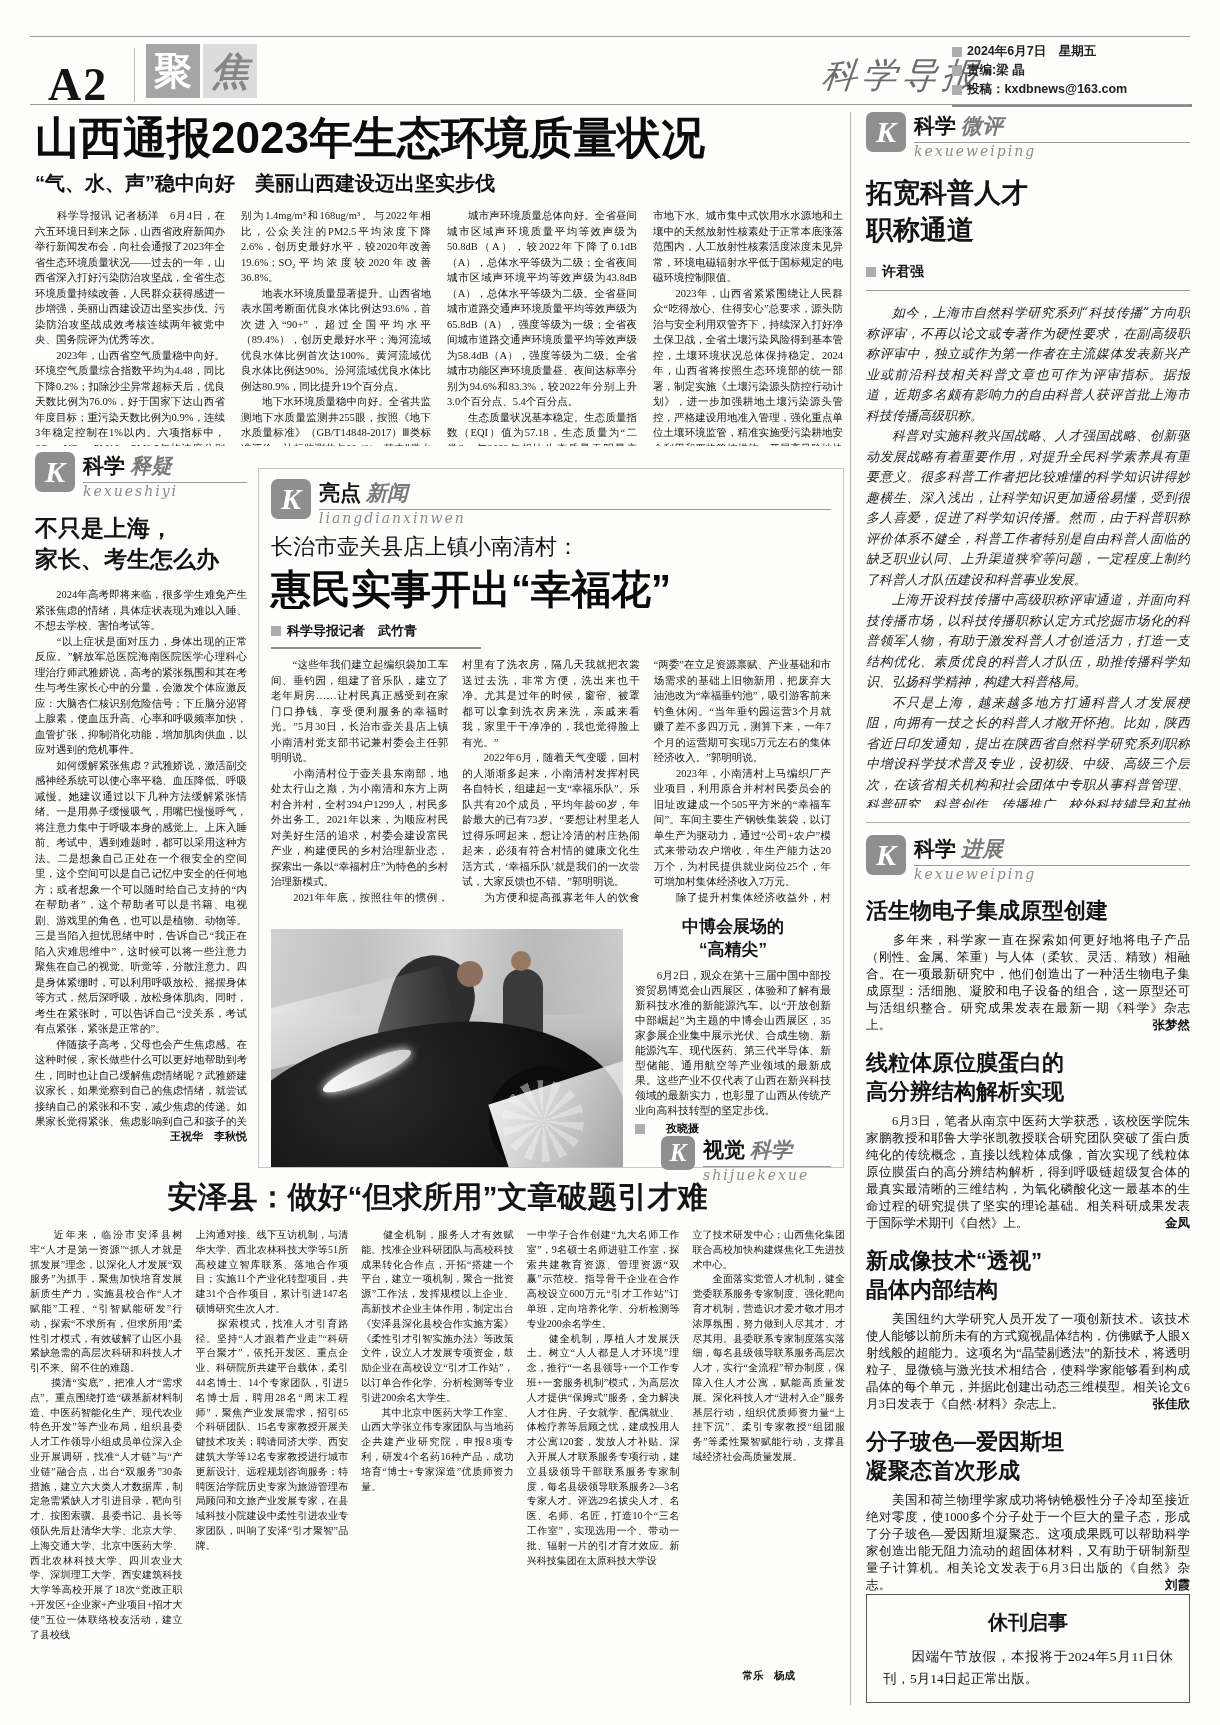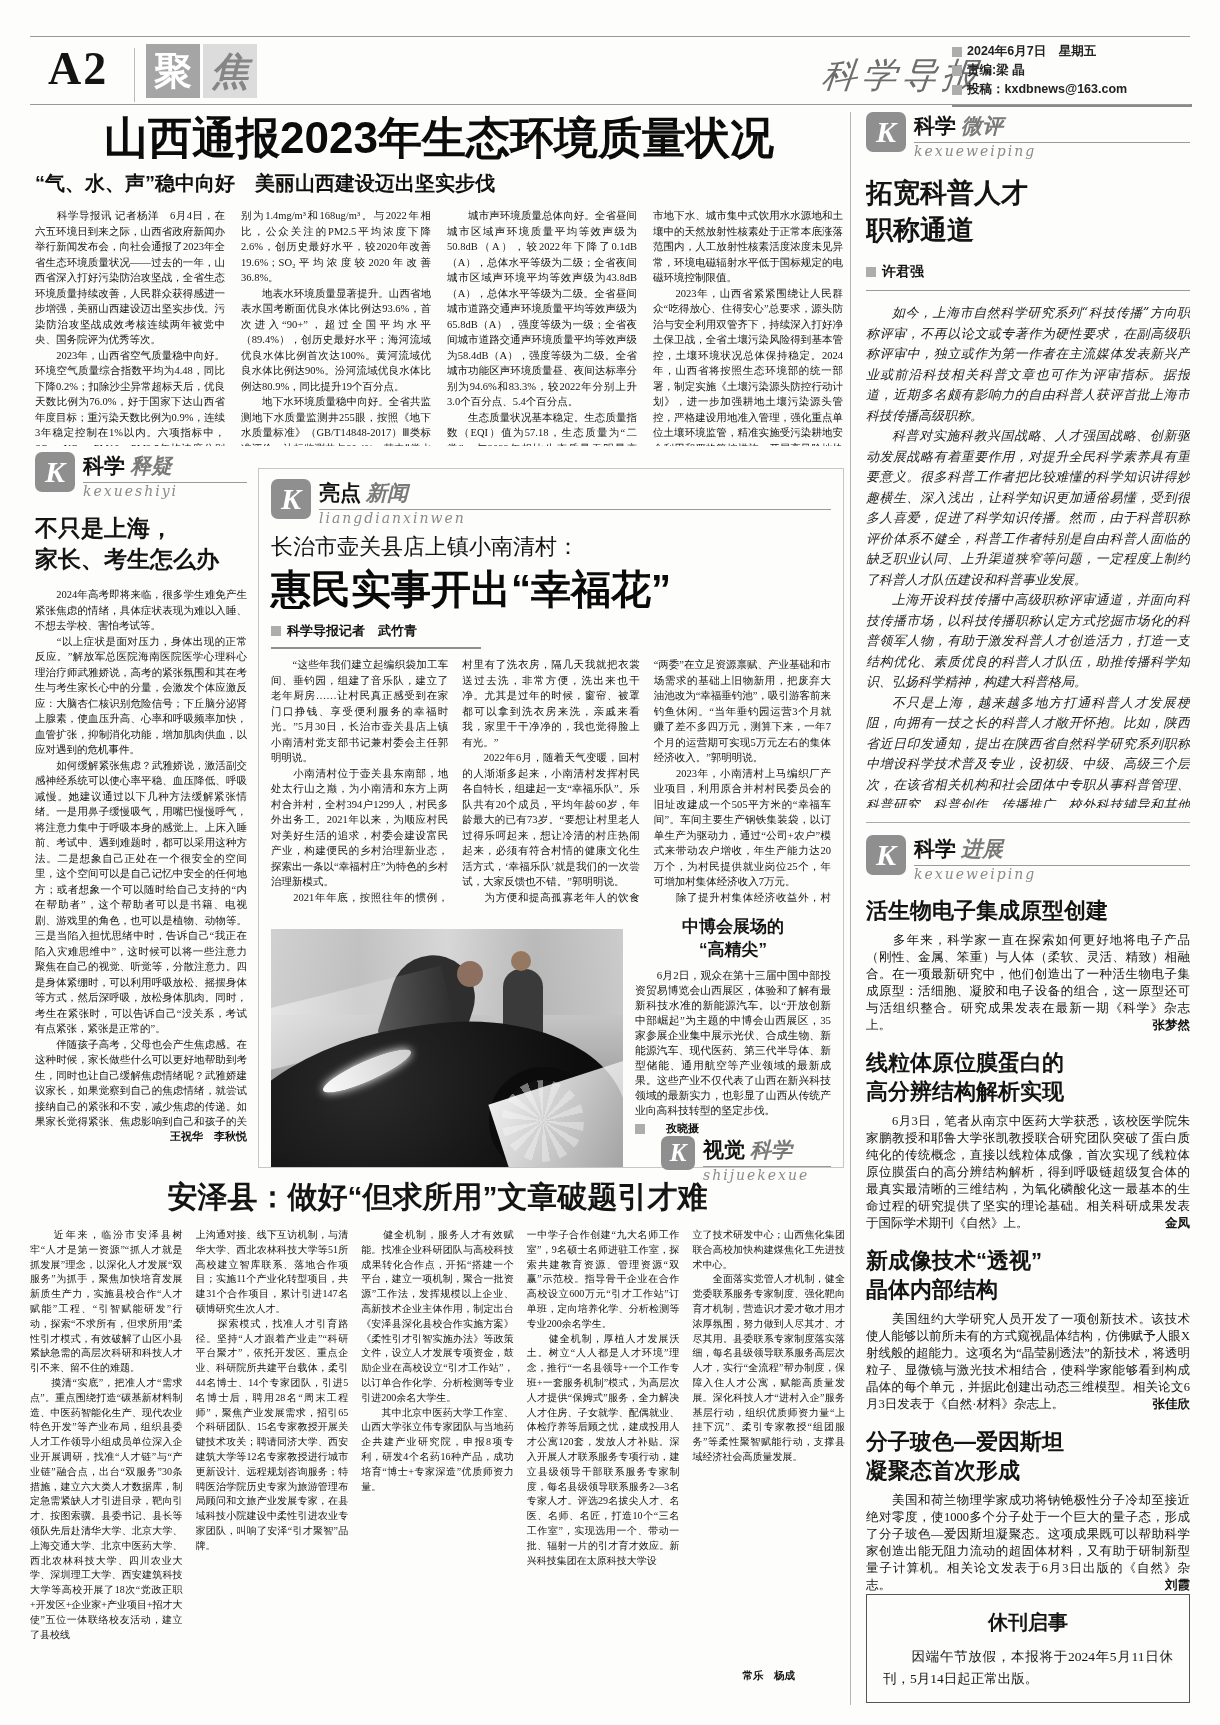--- a/index.html
+++ b/index.html
@@ -1,21 +1,21 @@
 <!DOCTYPE html>
 <html><head>
 <meta charset="utf-8">
 <style>
   * { margin:0; padding:0; box-sizing:border-box; }
   body { background:#e9e9e9; font-family:"Liberation Serif", serif; color:#141414; }
   .page { position:relative; width:1220px; height:1725px; background:#fdfdfc; margin:0 auto; overflow:hidden; }
 
   
   .hairline-top { position:absolute; left:30px; right:30px; top:36px; border-top:1px solid #9a9a9a; }
-  .page-label { position:absolute; left:48px; top:42px; font-size:46px; font-weight:bold; font-family:"Liberation Serif",serif; letter-spacing:2px; }
+  .page-label { position:absolute; left:48px; top:58px; font-size:46px; font-weight:bold; font-family:"Liberation Serif",serif; letter-spacing:2px; }
   .hdr-divider { position:absolute; left:134px; top:48px; width:1px; height:54px; background:#bbb; }
   .focus-logo { position:absolute; left:146px; top:44px; display:flex; gap:3px; }
   .focus-box1 { width:54px; height:54px; background:#a5a5a5; color:#fff; font-family:"Liberation Sans",sans-serif; font-weight:bold; font-size:38px; display:flex; align-items:center; justify-content:center; }
   .focus-box2 { width:54px; height:54px; background:#dcdcdc; color:#868686; font-family:"DejaVu Serif",serif; font-style:italic; font-weight:bold; font-size:38px; display:flex; align-items:center; justify-content:center; }
   .masthead { position:absolute; left:822px; top:52px; font-size:35px; color:#6d6d6d; font-family:"DejaVu Serif",serif; font-style:italic; letter-spacing:5px; transform:skewX(-6deg); }
   .hdr-info { position:absolute; left:952px; top:42px; width:240px; font-family:"Liberation Sans",sans-serif; font-size:12.5px; font-weight:bold; color:#222; border-bottom:3px solid #8a8a8a; padding-bottom:5px; }
   .hdr-info .row { display:flex; align-items:center; gap:5px; line-height:19px; }
   .sq { display:inline-block; width:10px; height:10px; background:#adadad; flex:0 0 auto; }
   .hdr-rule { position:absolute; left:30px; right:30px; top:104px; border-top:1px solid #999; }
 
@@ -23,21 +23,21 @@
   .badge { display:flex; align-items:flex-start; gap:8px; }
   .kbox { width:40px; height:40px; background:#8f8f8f; border-radius:7px; color:#fff; font-family:"Liberation Serif",serif; font-weight:bold; font-style:italic; font-size:30px; display:flex; align-items:center; justify-content:center; flex:0 0 auto; }
   .badge-body { flex:1; }
   .badge-cnrow { border-bottom:1px solid #9a9a9a; padding-bottom:2px; white-space:nowrap; }
   .badge-cn { font-size:21px; font-weight:bold; font-family:"Liberation Sans",sans-serif; }
   .badge-script { font-size:21px; color:#7a7a7a; font-family:"DejaVu Serif",serif; font-style:italic; font-weight:bold; margin-left:5px; }
   .badge-py { font-size:14px; color:#8a8a8a; font-style:italic; font-family:"DejaVu Serif",serif; letter-spacing:2px; }
 
   
   .lead { position:absolute; left:35px; top:112px; width:808px; }
-  .lead-headline { font-family:"Liberation Sans",sans-serif; font-weight:900; font-size:44px; line-height:52px; white-space:nowrap; color:#0c0c0c;text-align:center; }
+  .lead-headline { font-family:"Liberation Sans",sans-serif; font-weight:900; font-size:44px; line-height:52px; white-space:nowrap; color:#0c0c0c; }
   .lead-subhead { margin-top:6px; font-family:"Liberation Sans",sans-serif; font-weight:700; font-size:20px; line-height:26px; color:#111; }
   .lead-cols { margin-top:12px; display:flex; gap:16px; height:238px; overflow:hidden; }
   .lead-cols .col { flex:1; }
   .col-text { font-size:10.5px; line-height:15.5px; text-align:justify; white-space:pre-line; overflow:hidden; height:100%; }
 
   
   .shiyi { position:absolute; left:35px; top:452px; width:212px; }
   .shiyi-headline { margin-top:14px; font-family:"Liberation Sans",sans-serif; font-weight:800; font-size:23px; line-height:31px; white-space:pre-line; }
   .shiyi-body { margin-top:12px; font-size:10.5px; line-height:15.4px; text-align:justify; max-height:540px; overflow:hidden; }
   .shiyi-body p { text-indent:0; white-space:pre-line; }

